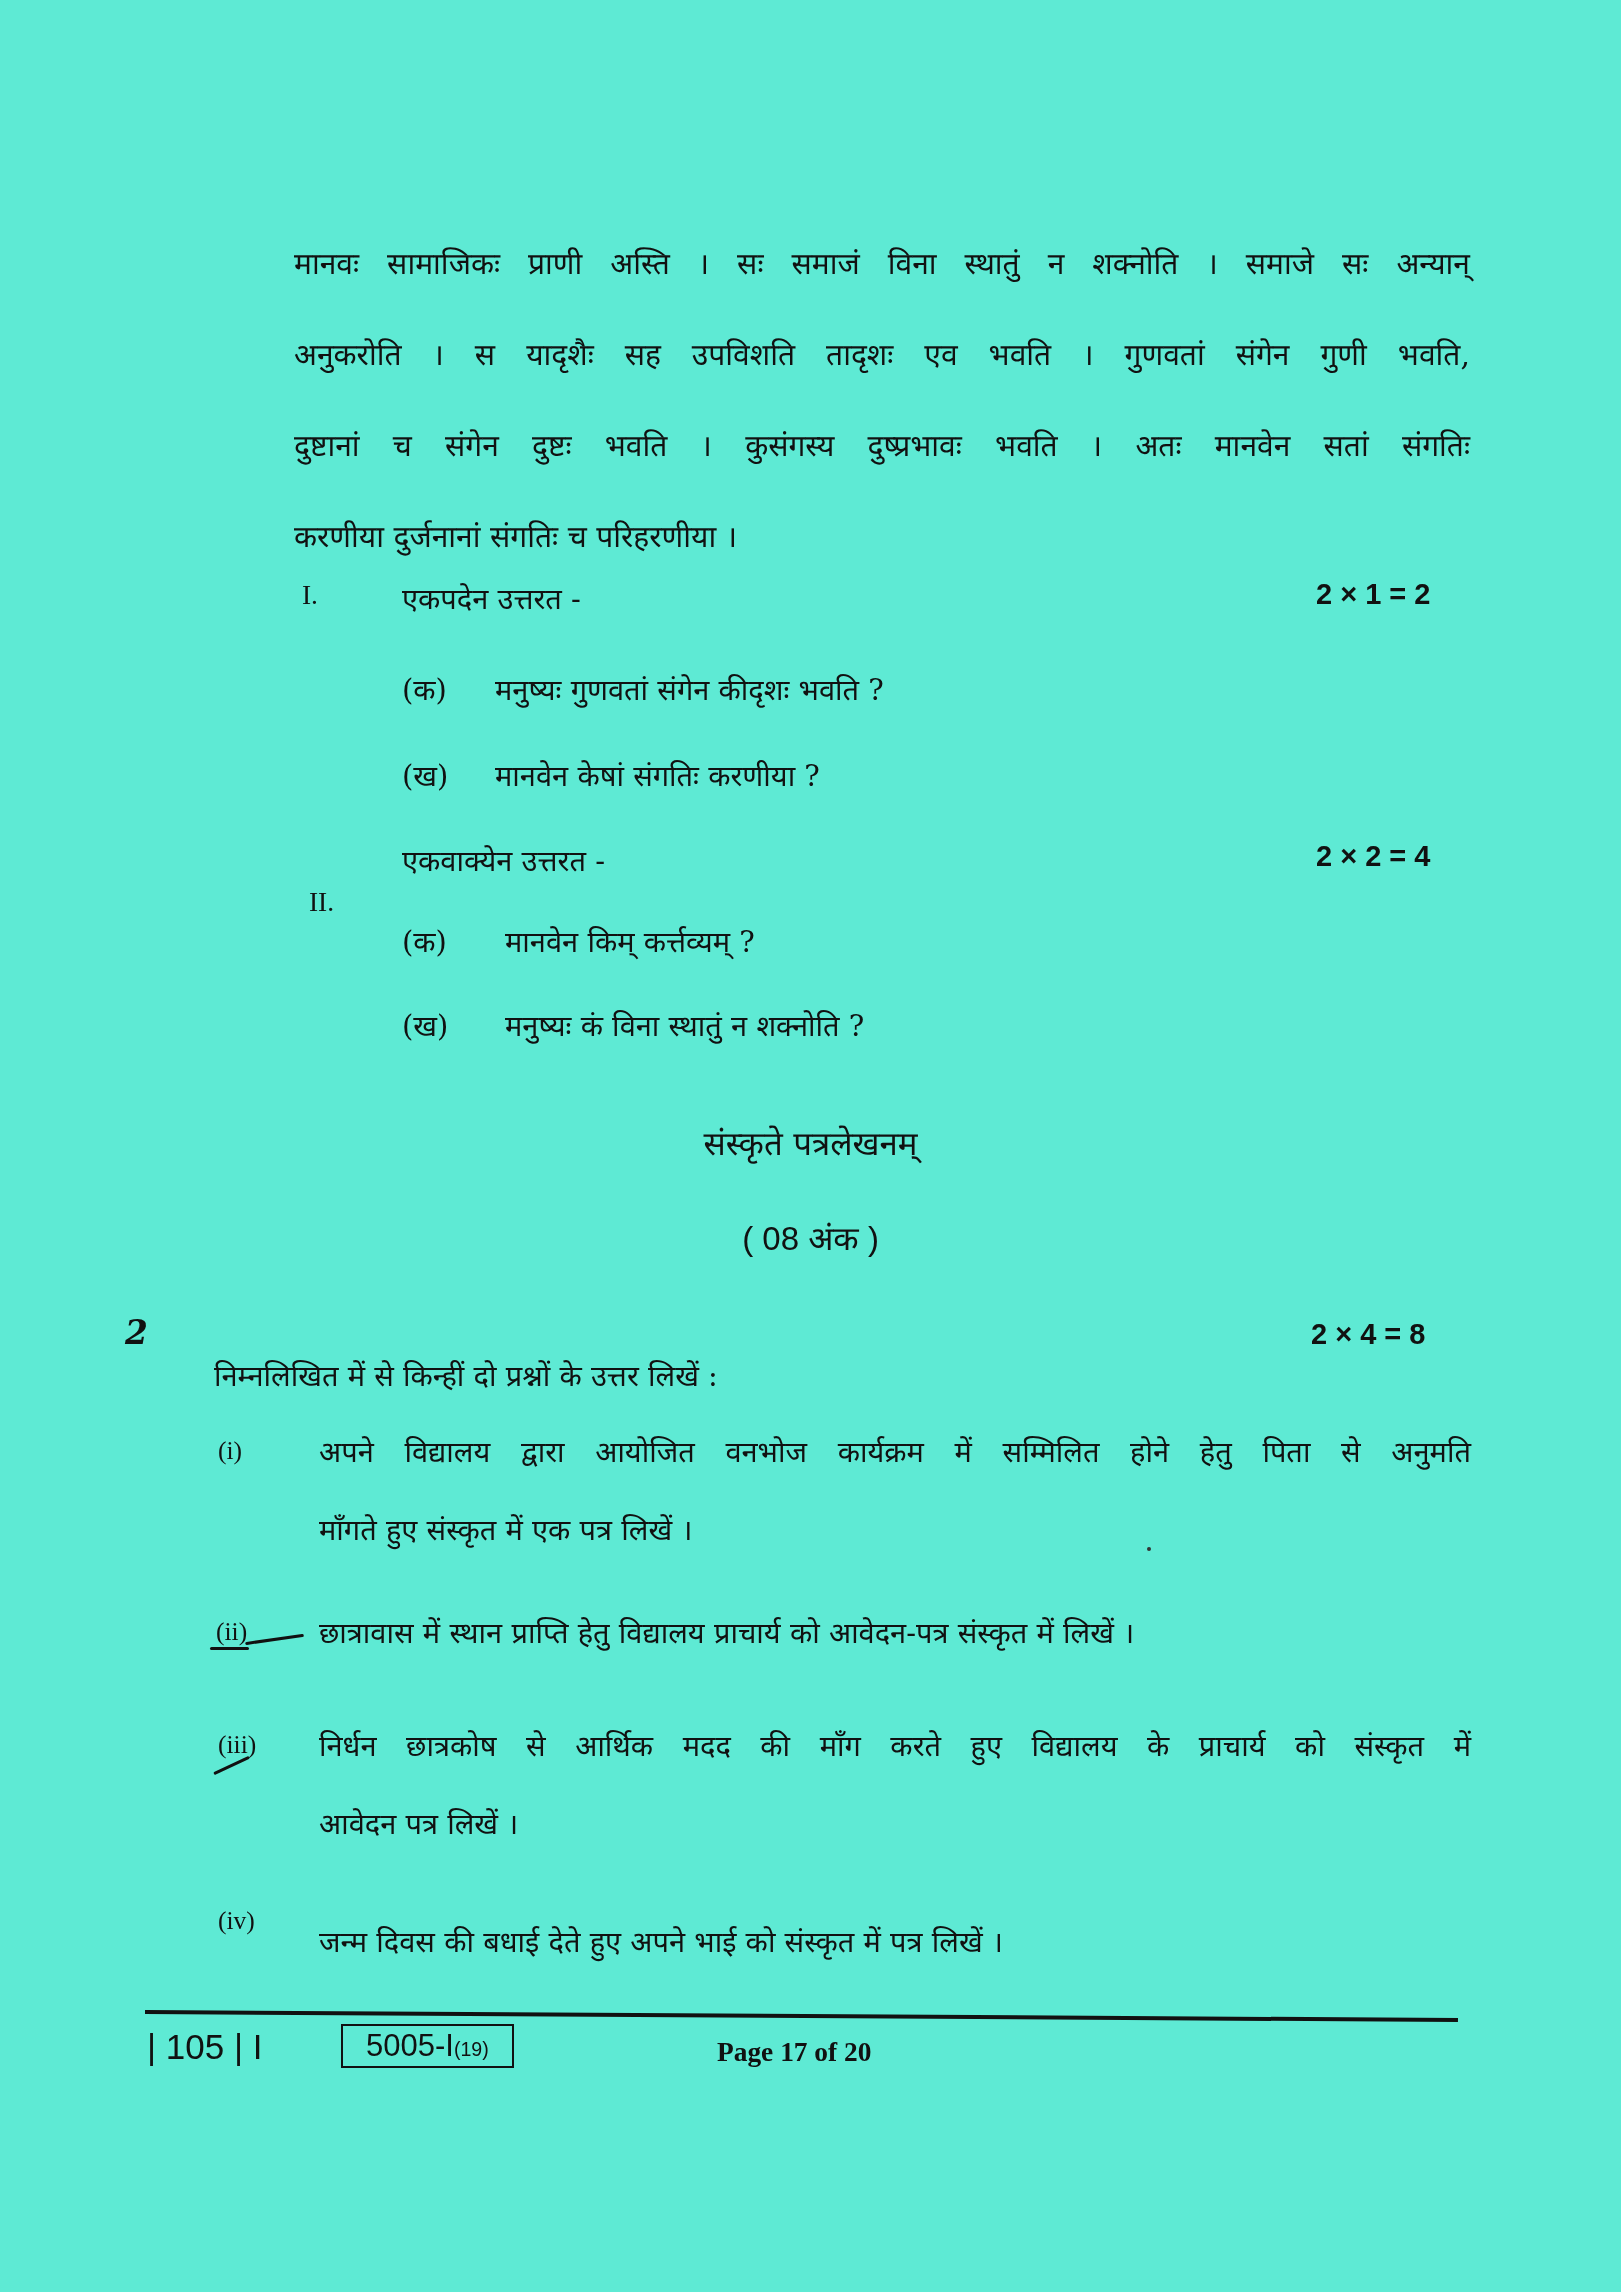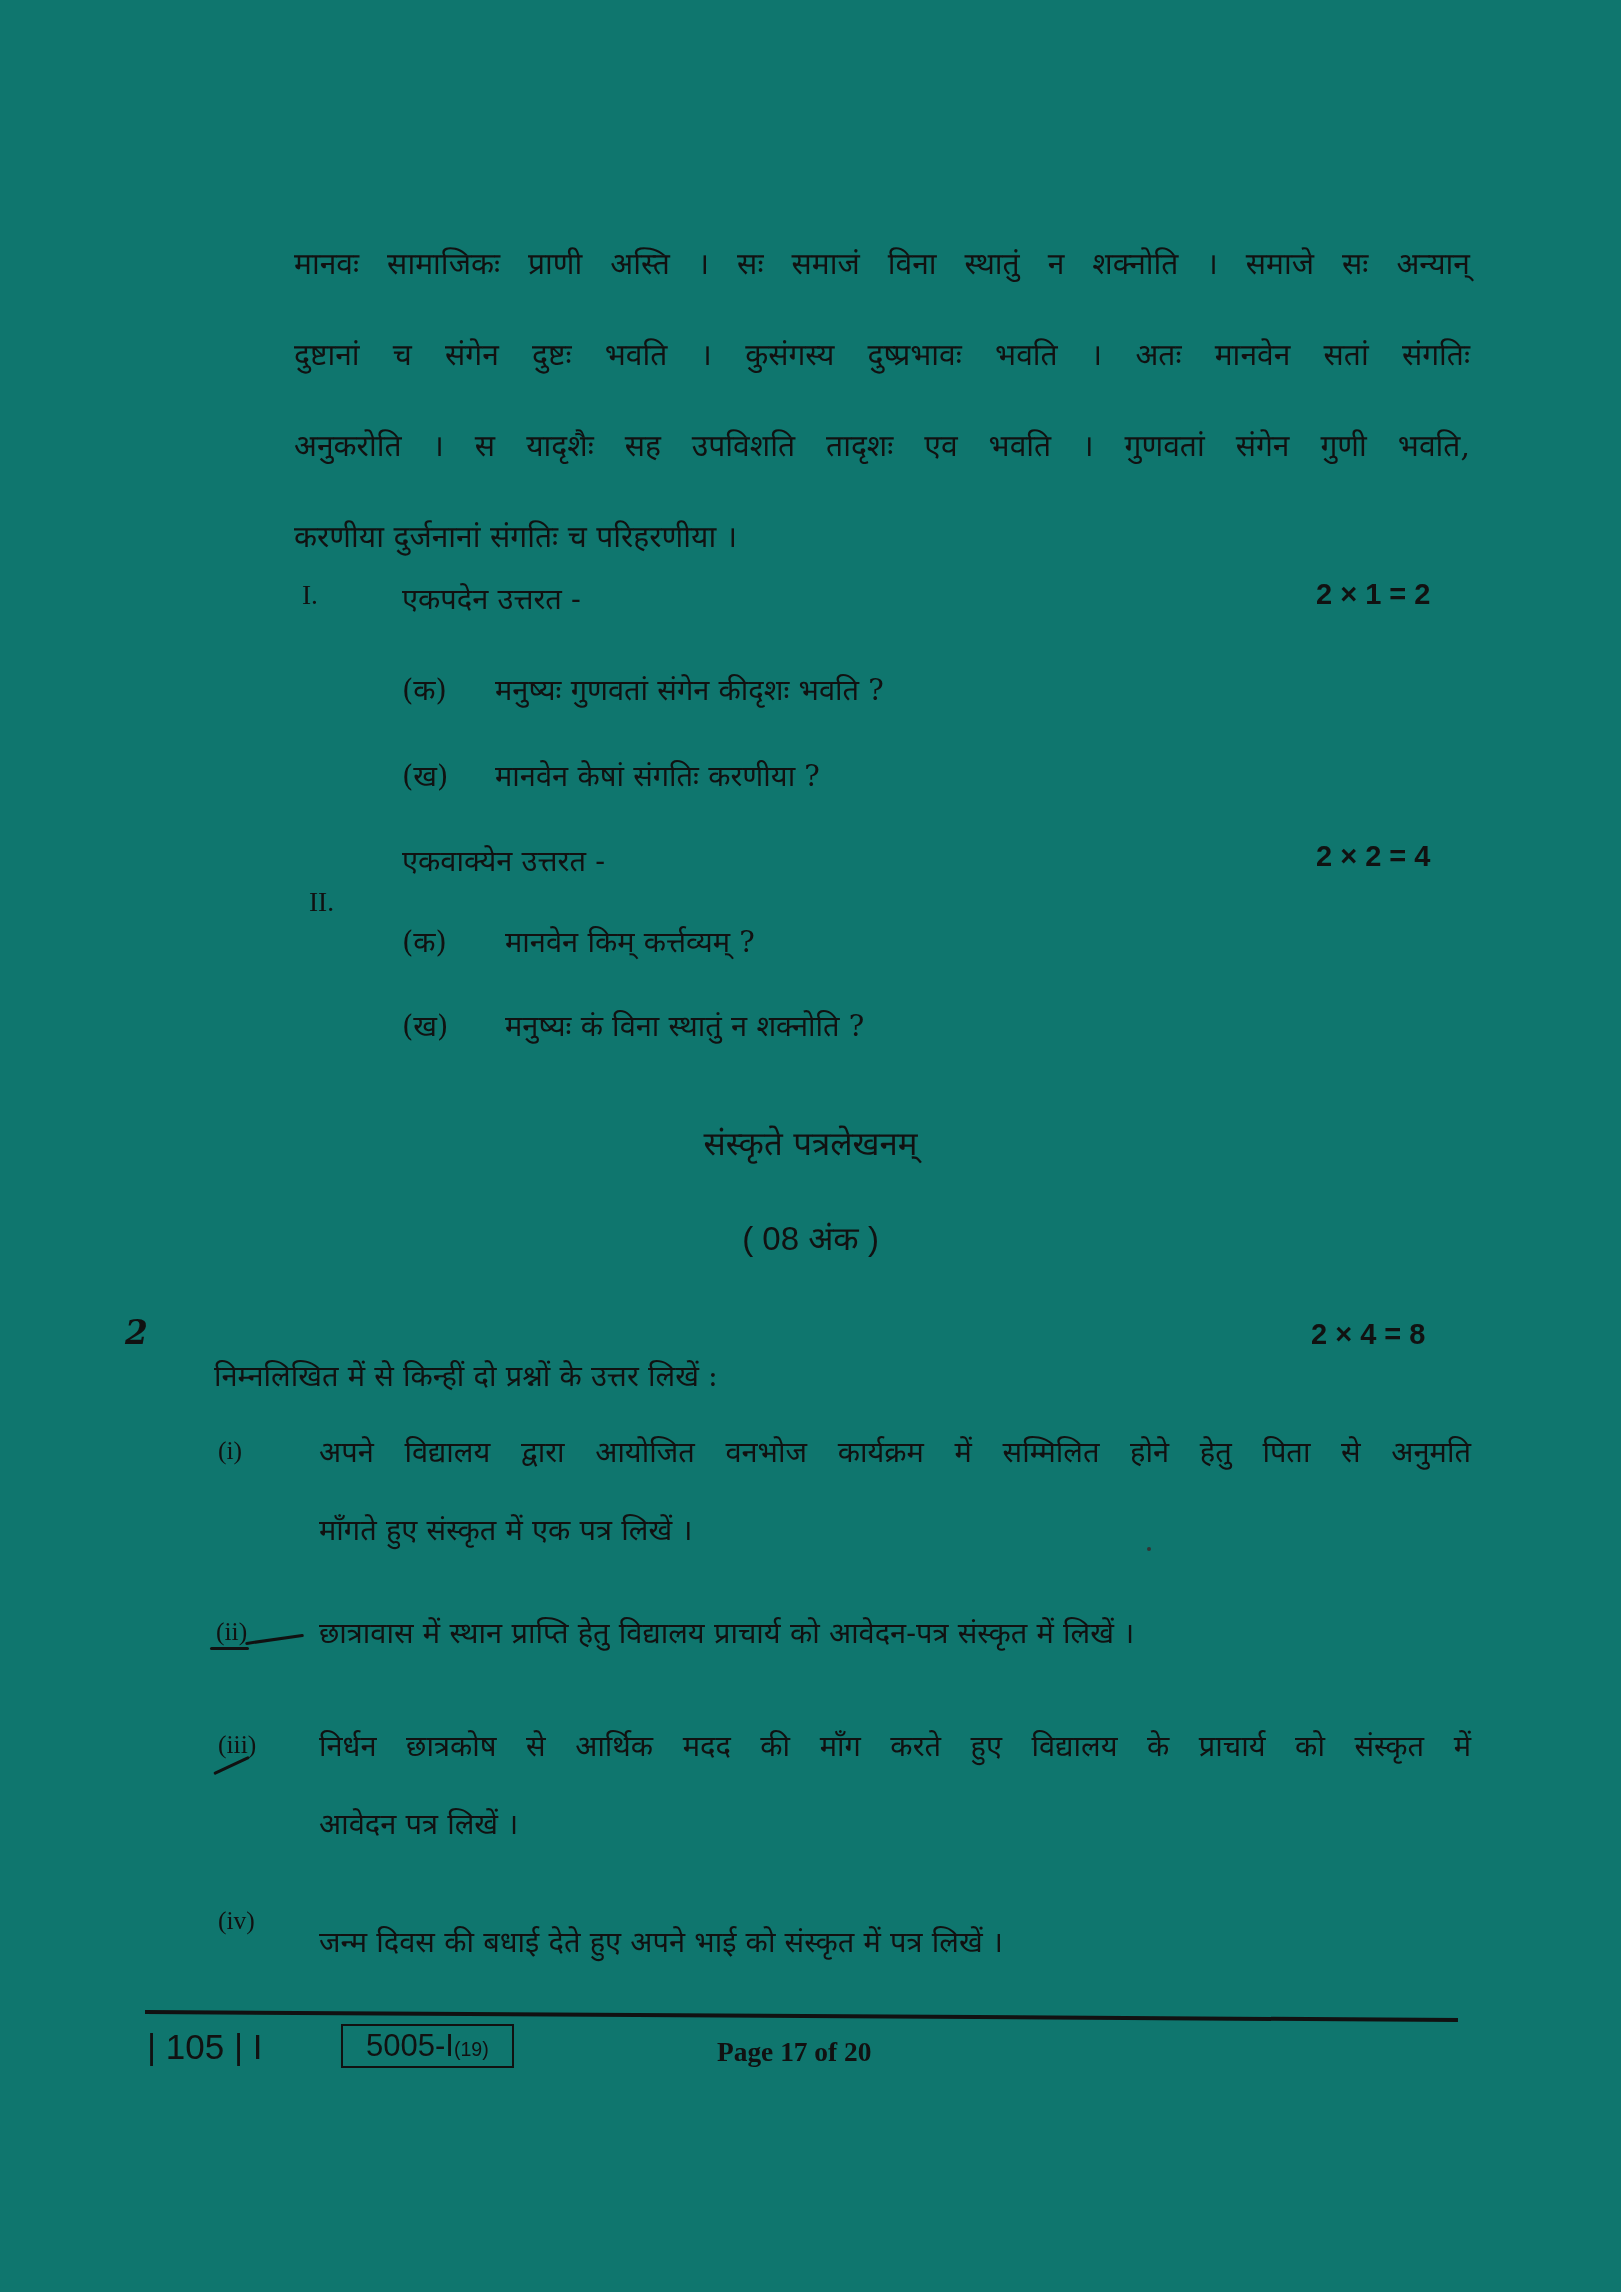--- a/index.html
+++ b/index.html
@@ -13,21 +13,21 @@
       position: relative;
       overflow: hidden;
       font-family: "DejaVu Serif", "Liberation Serif", serif;
       color: #111111;
     }
     .page {
       position: absolute;
       left: 0; top: 0;
       width: 1621px;
       height: 2293px;
-      background: #0f766e;
+      background: #5eead4;
     }
     .passage {
       position: absolute;
       left: 294px;
       top: 218px;
       width: 1176px;
       font-size: 30px;
       line-height: 91px;
       text-align: justify;
       text-align-last: left;
@@ -147,22 +147,22 @@
       border-radius: 50%;
     }
   </style>
 </head>
 <body>
 
 <div class="page">
 
   <div class="passage">
     <span class="line">मानवः सामाजिकः प्राणी अस्ति । सः समाजं विना स्थातुं न शक्नोति । समाजे सः अन्यान्</span>
+    <span class="line">अनुकरोति । स यादृशैः सह उपविशति तादृशः एव भवति । गुणवतां संगेन गुणी भवति,</span>
     <span class="line">दुष्टानां च संगेन दुष्टः भवति । कुसंगस्य दुष्प्रभावः भवति । अतः मानवेन सतां संगतिः</span>
-    <span class="line">अनुकरोति । स यादृशैः सह उपविशति तादृशः एव भवति । गुणवतां संगेन गुणी भवति,</span>
     <span class="line last">करणीया दुर्जनानां संगतिः च परिहरणीया ।</span>
   </div>
 
   <span class="roman" style="left:302px; top:580px;">I.</span>
   <span class="row" style="left:402px; top:578px;">एकपदेन उत्तरत -</span>
   <span class="marks" style="left:1316px; top:578px;">2 × 1 = 2</span>
 
   <span class="sub-label" style="left:402px; top:669px;">(क)</span>
   <span class="row" style="left:495px; top:669px;">मनुष्यः गुणवतां संगेन कीदृशः भवति ?</span>
 

